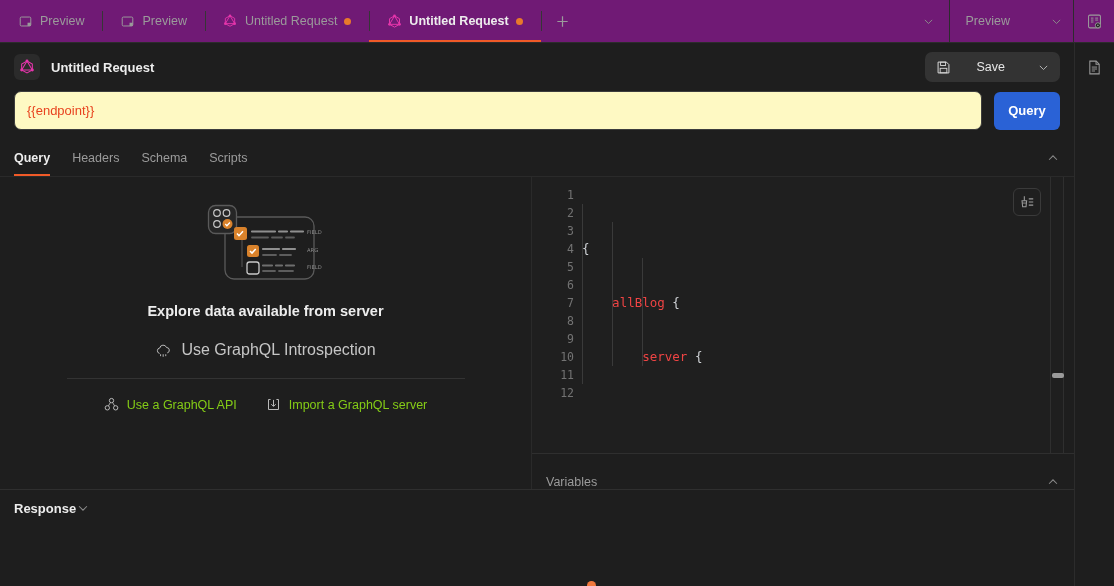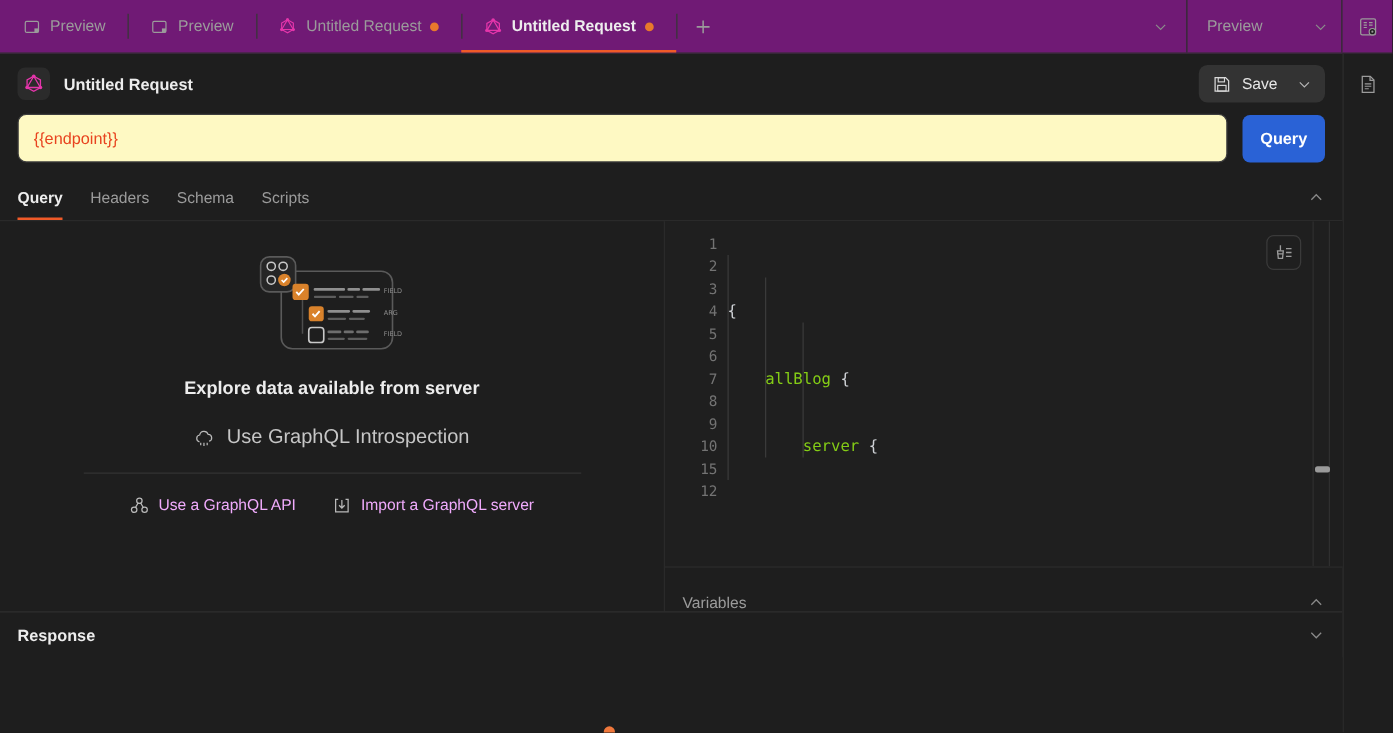--- a/index.html
+++ b/index.html
@@ -54,21 +54,21 @@
   .body { flex:1; display:flex; flex-direction:column; margin-right:40px; min-height:0; }
 
   .reqheader { height:48px; display:flex; align-items:center; padding:0 14px; gap:11px; }
   .gql-badge {
     width:26px; height:26px; border-radius:6px; background:#2b2b2b;
     display:flex; align-items:center; justify-content:center;
   }
   .req-title { font-size:13px; font-weight:700; color:#ededed; }
   .header-right { margin-left:auto; display:flex; align-items:center; }
   .save-btn {
-    display:flex; align-items:center; gap:9px; background:#333333; border-radius:7px;
+    display:flex; align-items:center; gap:26px; background:#333333; border-radius:7px;
     height:30px; padding:0 10px 0 11px; font-size:12.5px; color:#e6e6e6; cursor:pointer;
   }
 
   .urlrow { display:flex; align-items:center; gap:12px; padding:0 14px 0 14px; }
   .url-input {
     flex:1; height:39px; background:#fef9c3; border:1px solid #3d3d3d; border-radius:7px;
     display:flex; align-items:center; padding:0 12px; font-size:13px; color:#e8431f;
     font-family:"Liberation Sans", sans-serif;
   }
   .query-btn {
@@ -86,56 +86,56 @@
 
   
   .leftpane { width:531px; display:flex; flex-direction:column; align-items:center; justify-content:flex-start; padding-top:26px; }
   .illus { margin-bottom:16px; }
   .explore-title { font-size:14.5px; font-weight:700; color:#ededed; margin-bottom:22px; }
   .introspect-link {
     display:flex; align-items:center; gap:9px; font-size:16px; color:#c6c6c6; cursor:pointer; margin-bottom:19px;
   }
   .divider { width:398px; height:1px; background:#333333; margin-bottom:18px; }
   .bottom-links { display:flex; gap:29px; }
-  .blink { display:flex; gap:8px; font-size:12.5px; color:#f0abfc; cursor:pointer; }
+  .blink { display:flex; align-items:center; gap:8px; font-size:12.5px; color:#84cc16; cursor:pointer; }
 
   
   .rightpane { flex:1; display:flex; flex-direction:column; min-width:0; border-left:1px solid #2a2a2a; }
   .editor-wrap { flex:1; position:relative; overflow:hidden; background:#1f1f1f; display:flex; }
   .gutter {
     width:42px; padding-top:9px; text-align:right; font-family:"DejaVu Sans Mono", monospace;
     font-size:11.5px; color:#737373; line-height:18px; user-select:none; flex:none;
   }
   .code {
     flex:1; padding-top:9px; font-family:"DejaVu Sans Mono", monospace;
     font-size:12.5px; line-height:18px; white-space:pre; position:relative; color:#dcdcaa;
   }
   .code .ln { height:18px; padding-left:8px; position:relative; }
   .tok-brace { color:#cfd2d6; }
-  .tok-field { color:#84cc16;margin-top:48px; }
+  .tok-field { color:#ef4444;margin-top:48px; }
   .indent-guides { position:absolute; left:0; top:9px; pointer-events:none; }
   .iguide { position:absolute; width:1px; background:#3a3a3a; }
   .fmt-btn {
     position:absolute; right:33px; top:11px; width:28px; height:28px; border-radius:6px;
     border:1px solid #3a3a3a; display:flex; align-items:center; justify-content:center; cursor:pointer;
   }
   .vscroll { position:absolute; right:10px; top:0; bottom:0; width:14px; border-left:1px solid #2f2f2f; border-right:1px solid #2f2f2f;}
   .vthumb { position:absolute; left:1px; width:12px; top:196px; height:5px; background:#9a9a9a; border-radius:2px; cursor:pointer;}
   .editor-edge { position:absolute; right:0; top:0; bottom:0; width:10px; background:#1e1e1e;}
 
   .variables-bar {
     height:36px; border-top:1px solid #2f2f2f; display:flex; align-items:flex-end;
     padding:0 14px; font-size:12.5px; color:#9b9b9b; cursor:pointer;
   }
   .variables-bar .chev { margin-left:auto; color:#8a8a8a; }
 
   .response-bar {
     height:1px; background:#2f2f2f;
   }
-  .responsepane { height:96px; display:flex; flex-direction:column; }
+  .responsepane { height:96px; display:flex; flex-direction:row; }
   .response-head { height:36px; display:flex; align-items:center; padding:0 14px; font-size:13px; font-weight:700; color:#ededed; }
   .response-head .chev { margin-left:auto; color:#8a8a8a; font-weight:400; }
   .response-body { flex:1; background:#1e1e1e; position:relative; }
   .loading-dot { position:absolute; left:483px; bottom:-4px; width:9px; height:9px; border-radius:50%; background:#f0783c; }
 
   svg { display:block; }
 </style>
 </head>
 <body>
 
@@ -359,21 +359,21 @@
             <div>1</div>
             <div>2</div>
             <div>3</div>
             <div>4</div>
             <div>5</div>
             <div>6</div>
             <div>7</div>
             <div>8</div>
             <div>9</div>
             <div>10</div>
-            <div>15</div>
+            <div>11</div>
             <div>12</div>
           </div>
           <div class="code">
             <div class="indent-guides">
               <div class="iguide" style="left:8px;  top:18px;  height:180px;"></div>
               <div class="iguide" style="left:38px; top:36px;  height:144px;"></div>
               <div class="iguide" style="left:68px; top:72px;  height:108px;"></div>
             </div>
             <div class="ln"><span class="tok-brace">{</span></div>
             <div class="ln">&nbsp;&nbsp;&nbsp;&nbsp;<span class="tok-field">allBlog</span> <span class="tok-brace">{</span></div>

